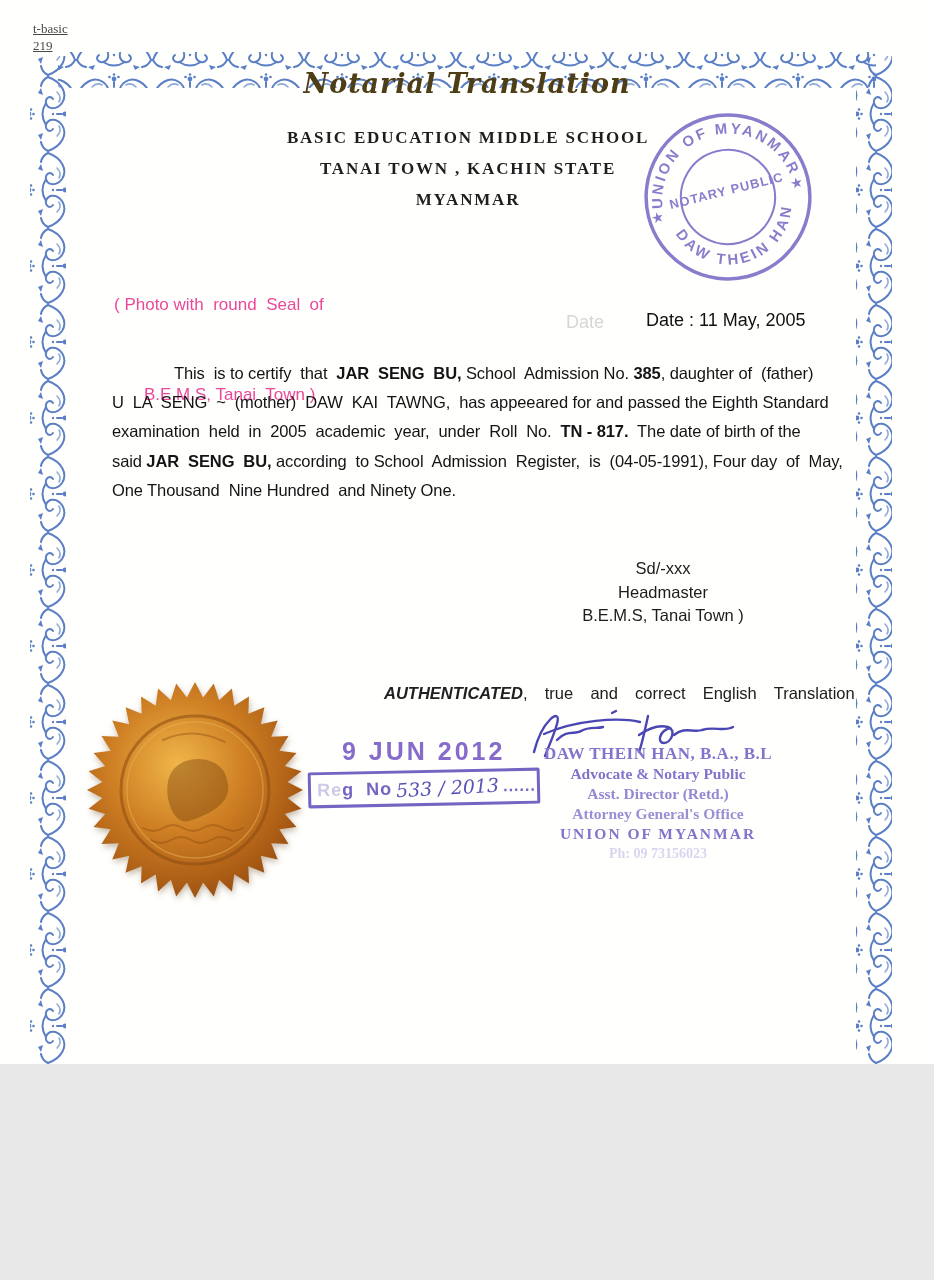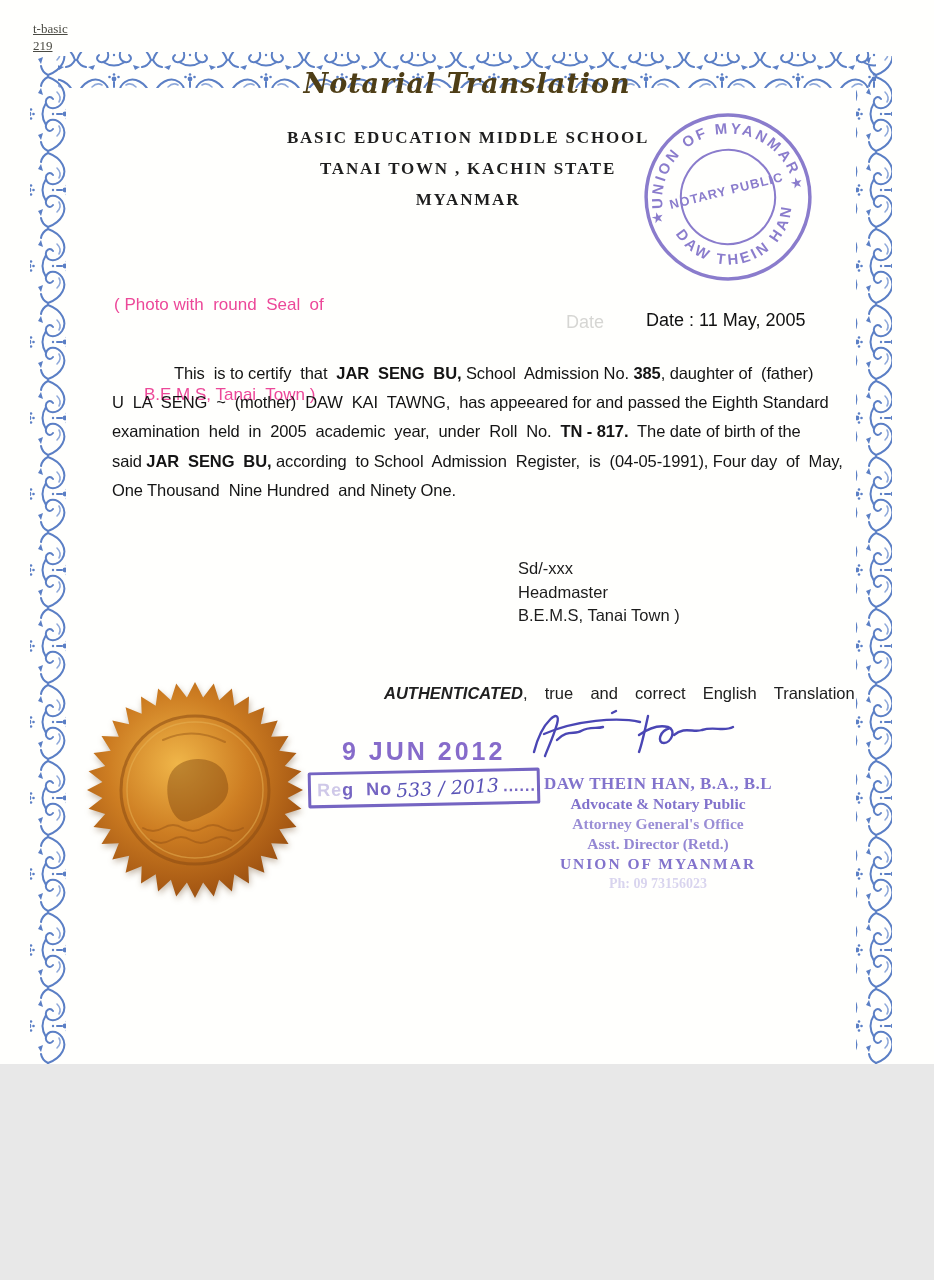--- a/index.html
+++ b/index.html
@@ -44,21 +44,21 @@
   
   .cert-body { left:112px; top:359px; width:700px; font-size:16.5px;
     line-height:29.2px; color:#141414; letter-spacing:-0.1px; }
   .body-line { white-space:pre; }
   .body-line.first { padding-left:62px; }
   .seg-b { font-weight:bold; }
   .seg-i { font-style:italic; }
   .seg-f { opacity:.35; }
 
   
-  .signatory { left:518px; top:557px; width:290px; text-align:left;
+  .signatory { left:518px; top:557px; width:290px; text-align:center;
     font-size:16.5px; line-height:23.5px; color:#1c1c1c; }
 
   
   .auth-line { left:384px; top:664px; font-size:16.5px; color:#202020;
     word-spacing:4px; white-space:pre;margin-top:20px; }
 
   
   .gold-seal { left:85px; top:676px; width:220px; height:224px;
     filter:drop-shadow(1px 3px 3px rgba(90,50,10,.35)); }
 
@@ -76,21 +76,21 @@
   .reg-dots { font-weight:bold; font-size:16px; color:#6a58bd; letter-spacing:1px; }
 
   
   .signature { left:516px; top:698px; }
 
   
   .notary-block { left:468px; top:744px; width:380px; text-align:center;
     font-family:"Liberation Serif", serif; font-weight:bold; color:#8273cc;
     line-height:20px; }
   .nb-line { font-size:15.5px; }
-  .nb-0 { font-size:17px; letter-spacing:.5px;margin-top:30px; }
+  .nb-0 { font-size:17px; letter-spacing:.5px; }
   .nb-2 { opacity:.85; }
   .nb-3 { opacity:.8; }
   .nb-4 { opacity:.85; }
   .nb-5 { letter-spacing:2px; }
   .nb-6 { opacity:.3; font-size:14px; }
 </style>
 </head>
 <body>
 
 <div class="page">
@@ -230,19 +230,19 @@
       <path d="M132,18 C129,32 126,46 123,54"></path>
       <path d="M123,37 C133,30 144,27 152,29 C161,32 155,45 148,45 C141,45 143,33 154,30"></path>
       <path d="M158,37 C168,28 178,35 186,32 C198,28 208,34 217,29"></path>
       <path d="M96,15 l4,-2"></path>
     </g>
   </svg>
 
   <div class="abs notary-block">
     <div class="nb-line nb-0">DAW THEIN HAN, B.A., B.L</div>
     <div class="nb-line nb-1">Advocate &amp; Notary Public</div>
+    <div class="nb-line nb-2">Asst. Director (Retd.)</div>
     <div class="nb-line nb-3">Attorney General's Office</div>
-    <div class="nb-line nb-2">Asst. Director (Retd.)</div>
     <div class="nb-line nb-5">UNION OF MYANMAR</div>
     <div class="nb-line nb-6">Ph: 09 73156023</div>
   </div>
 
 </div>
 
 </body></html>

